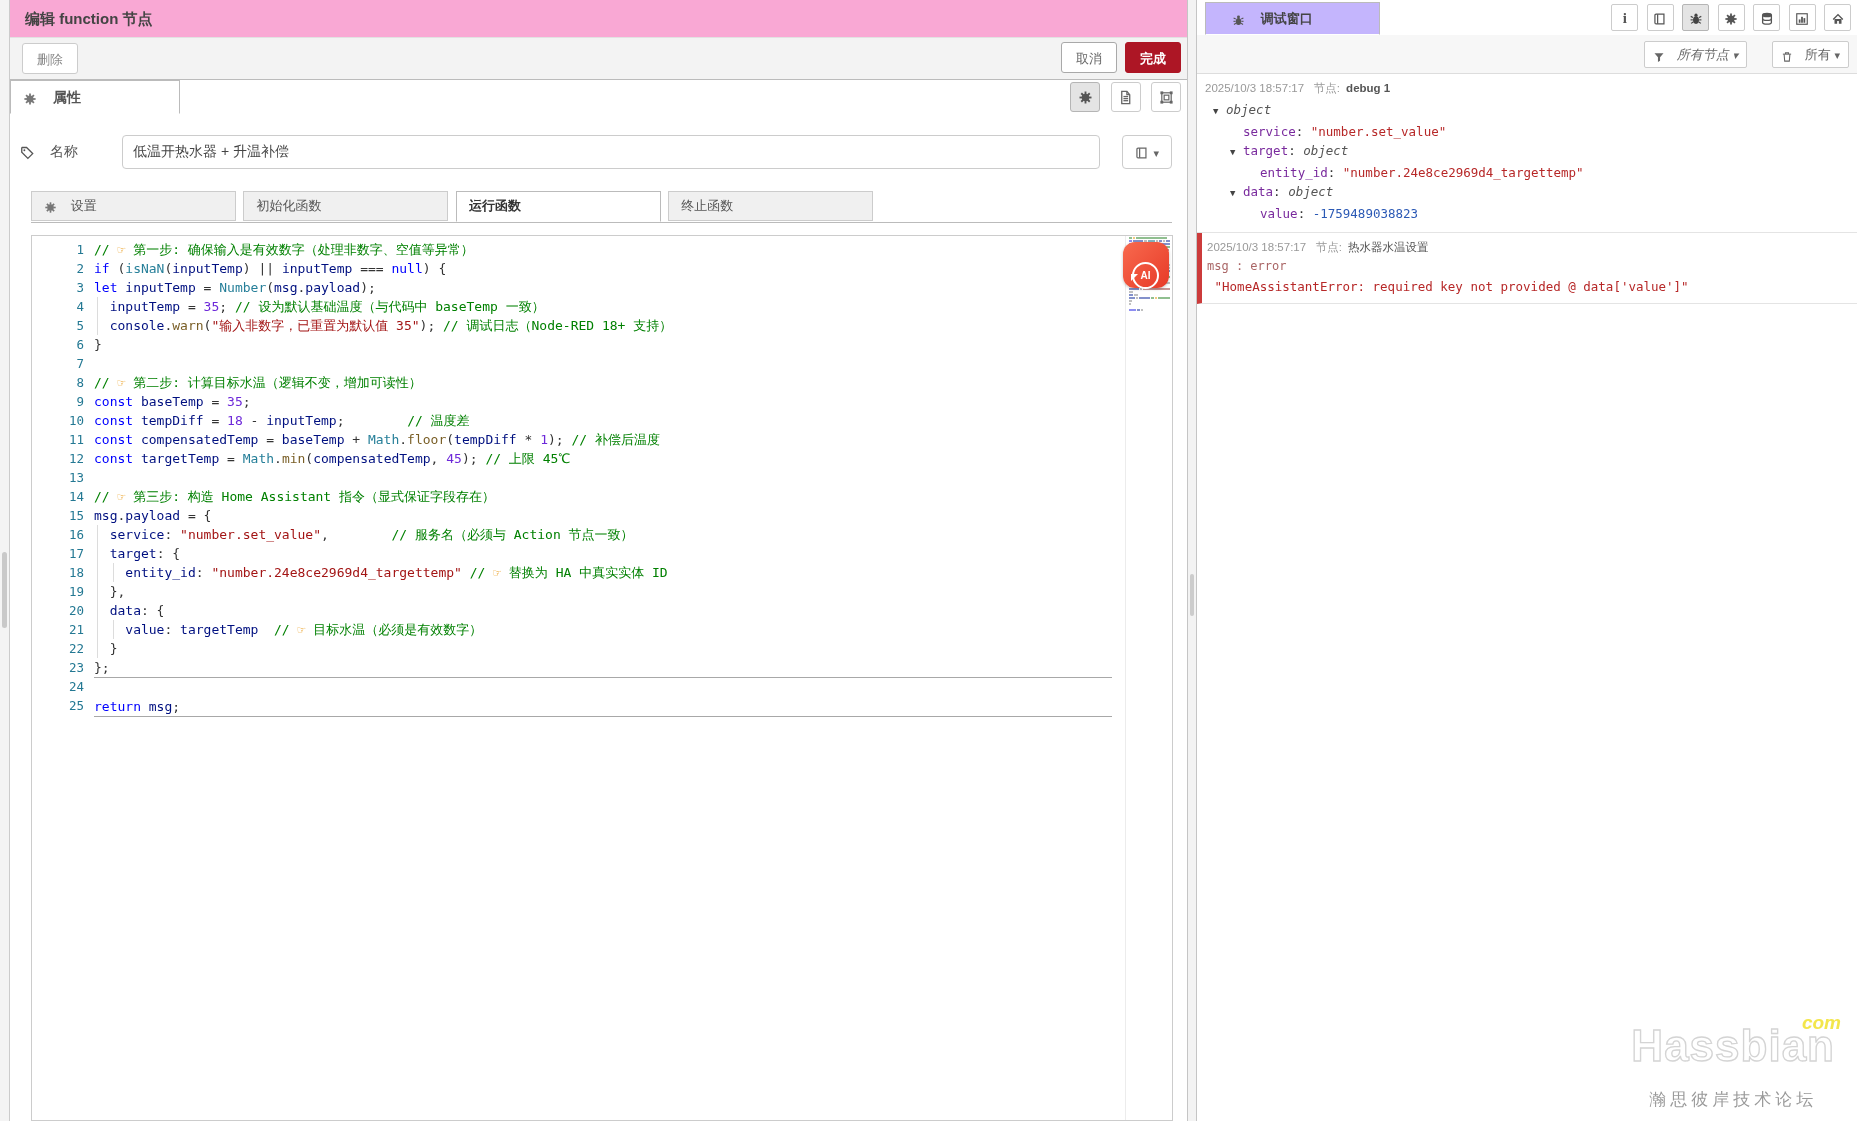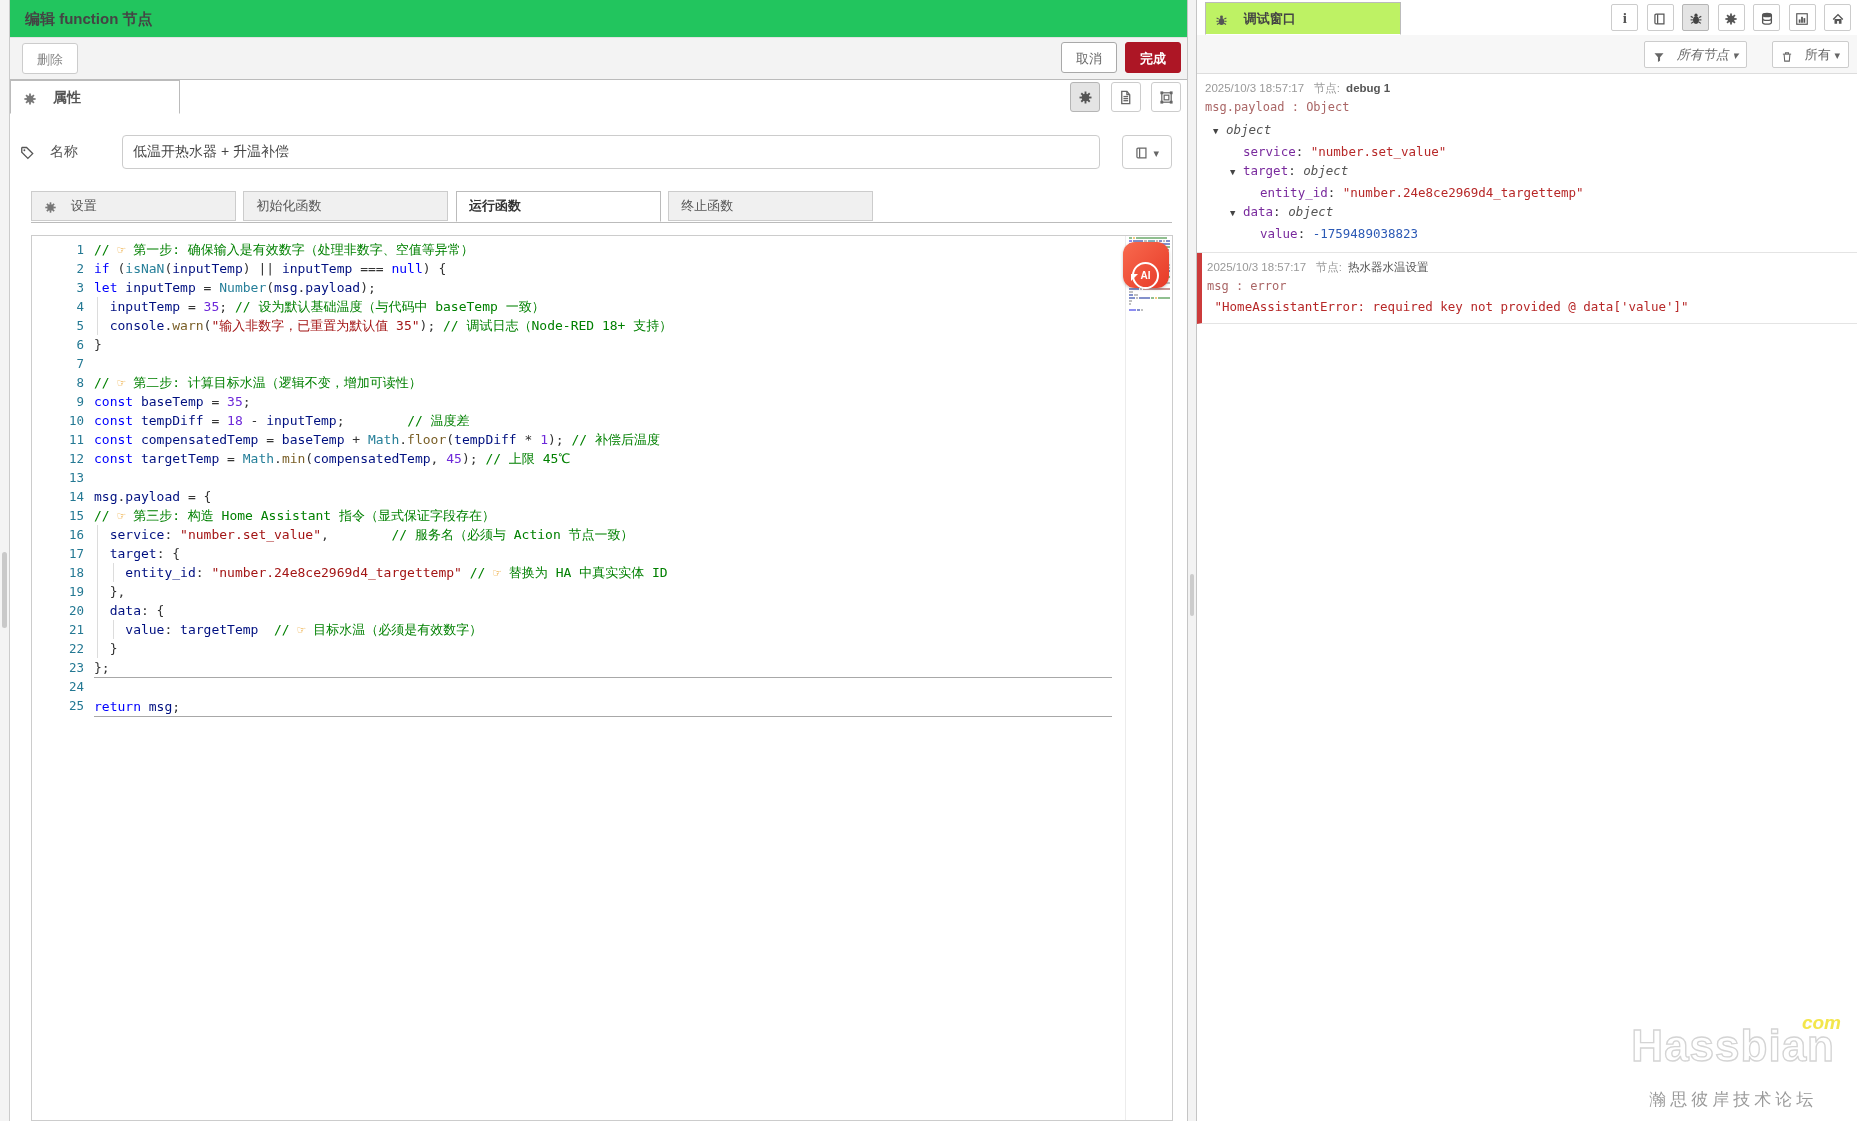--- a/index.html
+++ b/index.html
@@ -3,21 +3,21 @@
 <meta charset="utf-8">
 <style>
   html,body{margin:0;padding:0;}
   body{width:1857px;height:1121px;position:relative;overflow:hidden;background:#fff;
        font-family:"Liberation Sans", sans-serif;color:#333;}
   
   .dialog{position:absolute;left:0;top:0;width:1187px;height:1121px;background:#fff;}
   .left-strip{position:absolute;left:0;top:0;width:9px;height:100%;background:#f4f4f4;border-right:1px solid #ccc;}
   .left-strip .thumb{position:absolute;left:2px;top:552px;width:5px;height:76px;background:#c9c9c9;border-radius:3px;}
   .dialog-main{position:absolute;left:10px;top:0;right:0;bottom:0;}
-  .d-header{position:absolute;left:0;right:0;top:0;height:37px;background:#22c55e;border-bottom:1px solid #e2e2e2;}
+  .d-header{position:absolute;left:0;right:0;top:0;height:37px;background:#f9a8d4;border-bottom:1px solid #e2e2e2;}
   .d-header .title{font-size:15px;font-weight:bold;color:#444;line-height:37px;padding-left:15px;}
   .d-toolbar{position:absolute;left:0;right:0;top:38px;height:41px;background:#f3f3f3;border-bottom:1px solid #bbb;}
   .btn{display:inline-block;font-size:13px;border:1px solid #ccc;border-radius:3px;background:#fff;
        color:#888;padding:0 14px;height:31px;line-height:31px;cursor:pointer;box-sizing:border-box;}
   .btn-delete{position:absolute;left:12px;top:5px;}
   .btn-cancel{position:absolute;right:70px;top:4px;color:#666;border-color:#a9a9a9;}
   .btn-done{position:absolute;right:6px;top:4px;background:#AD1625;border-color:#AD1625;color:#fff;font-weight:bold;}
   .d-tabrow{position:absolute;left:0;right:0;top:80px;height:35px;background:#fff;border-bottom:1px solid #bbb;}
   .prop-tab{position:absolute;left:0;top:0;width:170px;height:34px;background:#fff;border:1px solid #bbb;border-bottom:1px solid #fff;
             z-index:2;top:0;box-sizing:border-box;line-height:32px;padding-left:12px;font-size:14px;font-weight:bold;color:#555;}
@@ -61,22 +61,22 @@
   .ai-circle{position:absolute;left:9px;top:20px;width:23px;height:23px;border:2.5px solid #fff;border-radius:50%;
              color:#fff;font-size:10px;font-weight:bold;text-align:center;line-height:23px;font-family:"Liberation Sans",sans-serif;}
   .ai-tail{position:absolute;left:8px;top:32px;width:0;height:0;border-top:7px solid #fff;border-right:7px solid transparent;}
   
   .splitter{position:absolute;left:1187px;top:0;width:10px;height:100%;background:#f3f3f3;
             border-left:1px solid #c5c5c5;border-right:1px solid #c5c5c5;box-sizing:border-box;cursor:col-resize;}
   .splitter .grip{position:absolute;left:2px;top:574px;width:4px;height:42px;background:#ccc;border-radius:2px;}
   
   .sidebar{position:absolute;left:1197px;top:0;width:660px;height:1121px;background:#fff;}
   .sb-header{position:absolute;left:0;right:0;top:0;height:35px;border-bottom:1px solid #bbb;background:#fff;}
-  .sb-tab{position:absolute;left:8px;top:2px;width:196px;height:33px;box-sizing:border-box;background:#bef264;border:1px solid #bbb;
-          border-bottom:1px solid #fff;z-index:2;font-size:13px;font-weight:bold;color:#444;line-height:31px;padding-left:9px;}
+  .sb-tab{position:absolute;left:8px;top:2px;width:175px;height:33px;box-sizing:border-box;background:#c4b5fd;border:1px solid #bbb;
+          border-bottom:1px solid #fff;z-index:2;font-size:13px;font-weight:bold;color:#444;line-height:31px;padding-left:26px;}
   .sb-tab .ico{margin-right:6px;vertical-align:-2px;}
   .sb-icons{position:absolute;right:6px;top:4px;}
   .sb-icons .icon-btn{width:27px;height:27px;line-height:25px;margin-left:4px;border-radius:2px;}
   .sb-filter{position:absolute;left:0;right:0;top:35px;height:38px;background:#f7f7f7;border-bottom:1px solid #ddd;}
   .filter-btn{position:absolute;top:6px;height:27px;line-height:25px;box-sizing:border-box;border:1px solid #ccc;border-radius:2px;
               background:#fff;color:#666;font-size:13px;padding:0 8px;cursor:pointer;}
   .filter-btn .ico{margin-right:4px;vertical-align:-2px;}
   .filter-nodes{right:110px;font-style:italic;}
   .filter-clear{right:8px;}
   .dbg-msgs{position:absolute;left:0;right:0;top:74px;bottom:0;overflow:hidden;}
@@ -255,22 +255,22 @@
             <div class="cline"><span class="guide" style="left: 3px;"></span><span class="t-p">  </span><span class="t-v">inputTemp</span><span class="t-p"> = </span><span class="t-n">35</span><span class="t-p">; </span><span class="t-c">// 设为默认基础温度（与代码中 baseTemp 一致）</span></div>
             <div class="cline"><span class="guide" style="left: 3px;"></span><span class="t-p">  </span><span class="t-v">console</span><span class="t-p">.</span><span class="t-m">warn</span><span class="t-p">(</span><span class="t-s">"输入非数字，已重置为默认值 35"</span><span class="t-p">); </span><span class="t-c">// 调试日志（Node-RED 18+ 支持）</span></div>
             <div class="cline"><span class="t-p">}</span></div>
             <div class="cline"></div>
             <div class="cline"><span class="t-c">// </span><span class="t-i">☞</span><span class="t-c"> 第二步: 计算目标水温（逻辑不变，增加可读性）</span></div>
             <div class="cline"><span class="t-k">const</span><span class="t-p"> </span><span class="t-v">baseTemp</span><span class="t-p"> = </span><span class="t-n">35</span><span class="t-p">;</span></div>
             <div class="cline"><span class="t-k">const</span><span class="t-p"> </span><span class="t-v">tempDiff</span><span class="t-p"> = </span><span class="t-n">18</span><span class="t-p"> - </span><span class="t-v">inputTemp</span><span class="t-p">;        </span><span class="t-c">// 温度差</span></div>
             <div class="cline"><span class="t-k">const</span><span class="t-p"> </span><span class="t-v">compensatedTemp</span><span class="t-p"> = </span><span class="t-v">baseTemp</span><span class="t-p"> + </span><span class="t-f">Math</span><span class="t-p">.</span><span class="t-m">floor</span><span class="t-p">(</span><span class="t-v">tempDiff</span><span class="t-p"> * </span><span class="t-n">1</span><span class="t-p">); </span><span class="t-c">// 补偿后温度</span></div>
             <div class="cline"><span class="t-k">const</span><span class="t-p"> </span><span class="t-v">targetTemp</span><span class="t-p"> = </span><span class="t-f">Math</span><span class="t-p">.</span><span class="t-m">min</span><span class="t-p">(</span><span class="t-v">compensatedTemp</span><span class="t-p">, </span><span class="t-n">45</span><span class="t-p">); </span><span class="t-c">// 上限 45℃</span></div>
             <div class="cline"></div>
+            <div class="cline"><span class="t-c">// </span><span class="t-i">☞</span><span class="t-c"> 第三步: 构造 Home Assistant 指令（显式保证字段存在）</span></div>
             <div class="cline"><span class="t-v">msg</span><span class="t-p">.</span><span class="t-v">payload</span><span class="t-p"> = {</span></div>
-            <div class="cline"><span class="t-c">// </span><span class="t-i">☞</span><span class="t-c"> 第三步: 构造 Home Assistant 指令（显式保证字段存在）</span></div>
             <div class="cline"><span class="guide" style="left: 3px;"></span><span class="t-p">  </span><span class="t-v">service</span><span class="t-p">: </span><span class="t-s">"number.set_value"</span><span class="t-p">,        </span><span class="t-c">// 服务名（必须与 Action 节点一致）</span></div>
             <div class="cline"><span class="guide" style="left: 3px;"></span><span class="t-p">  </span><span class="t-v">target</span><span class="t-p">: {</span></div>
             <div class="cline"><span class="guide" style="left: 3px;"></span><span class="guide" style="left: 19px;"></span><span class="t-p">    </span><span class="t-v">entity_id</span><span class="t-p">: </span><span class="t-s">"number.24e8ce2969d4_targettemp"</span><span class="t-p"> </span><span class="t-c">// </span><span class="t-i">☞</span><span class="t-c"> 替换为 HA 中真实实体 ID</span></div>
             <div class="cline"><span class="guide" style="left: 3px;"></span><span class="t-p">  },</span></div>
             <div class="cline"><span class="guide" style="left: 3px;"></span><span class="t-p">  </span><span class="t-v">data</span><span class="t-p">: {</span></div>
             <div class="cline"><span class="guide" style="left: 3px;"></span><span class="guide" style="left: 19px;"></span><span class="t-p">    </span><span class="t-v">value</span><span class="t-p">: </span><span class="t-v">targetTemp</span><span class="t-p">  </span><span class="t-c">// </span><span class="t-i">☞</span><span class="t-c"> 目标水温（必须是有效数字）</span></div>
             <div class="cline"><span class="guide" style="left: 3px;"></span><span class="t-p">  }</span></div>
             <div class="cline"><span class="t-p">};</span></div>
             <div class="cline box-top"></div>
             <div class="cline box-bottom"><span class="t-k">return</span><span class="t-p"> </span><span class="t-v">msg</span><span class="t-p">;</span></div>
@@ -400,21 +400,20 @@
             <path d="M4.2 4.5l.7 9h6.2l.7-9"></path>
           </svg></span>
       <span>所有</span>
       <span class="caret">▾</span>
     </span>
   </div>
 
   <div class="dbg-msgs">
       <div class="dbg-msg">
         <div class="dbg-meta"><span>2025/10/3 18:57:17</span>&nbsp;&nbsp;&nbsp;<span>节点:</span><span class="node-name bold"> debug 1</span></div>
-        <div class="dbg-topic">msg.payload : Object</div>
         <div class="dbg-row" style="padding-left: 8px;"><span class="dbg-arrow">▼</span><span class="dbg-type">object</span></div>
         <div class="dbg-row" style="padding-left: 38px;"><span class="dbg-key">service</span>: <span class="dbg-str">"number.set_value"</span></div>
         <div class="dbg-row" style="padding-left: 25px;"><span class="dbg-arrow">▼</span><span class="dbg-key">target</span>: <span class="dbg-type">object</span></div>
         <div class="dbg-row" style="padding-left: 55px;"><span class="dbg-key">entity_id</span>: <span class="dbg-str">"number.24e8ce2969d4_targettemp"</span></div>
         <div class="dbg-row" style="padding-left: 25px;"><span class="dbg-arrow">▼</span><span class="dbg-key">data</span>: <span class="dbg-type">object</span></div>
         <div class="dbg-row" style="padding-left: 55px;"><span class="dbg-key">value</span>: <span class="dbg-num">-1759489038823</span></div>
       </div>
       <div class="dbg-msg error">
         <div class="dbg-meta"><span>2025/10/3 18:57:17</span>&nbsp;&nbsp;&nbsp;<span>节点:</span><span class="node-name"> 热水器水温设置</span></div>
         <div class="dbg-topic">msg : error</div>

